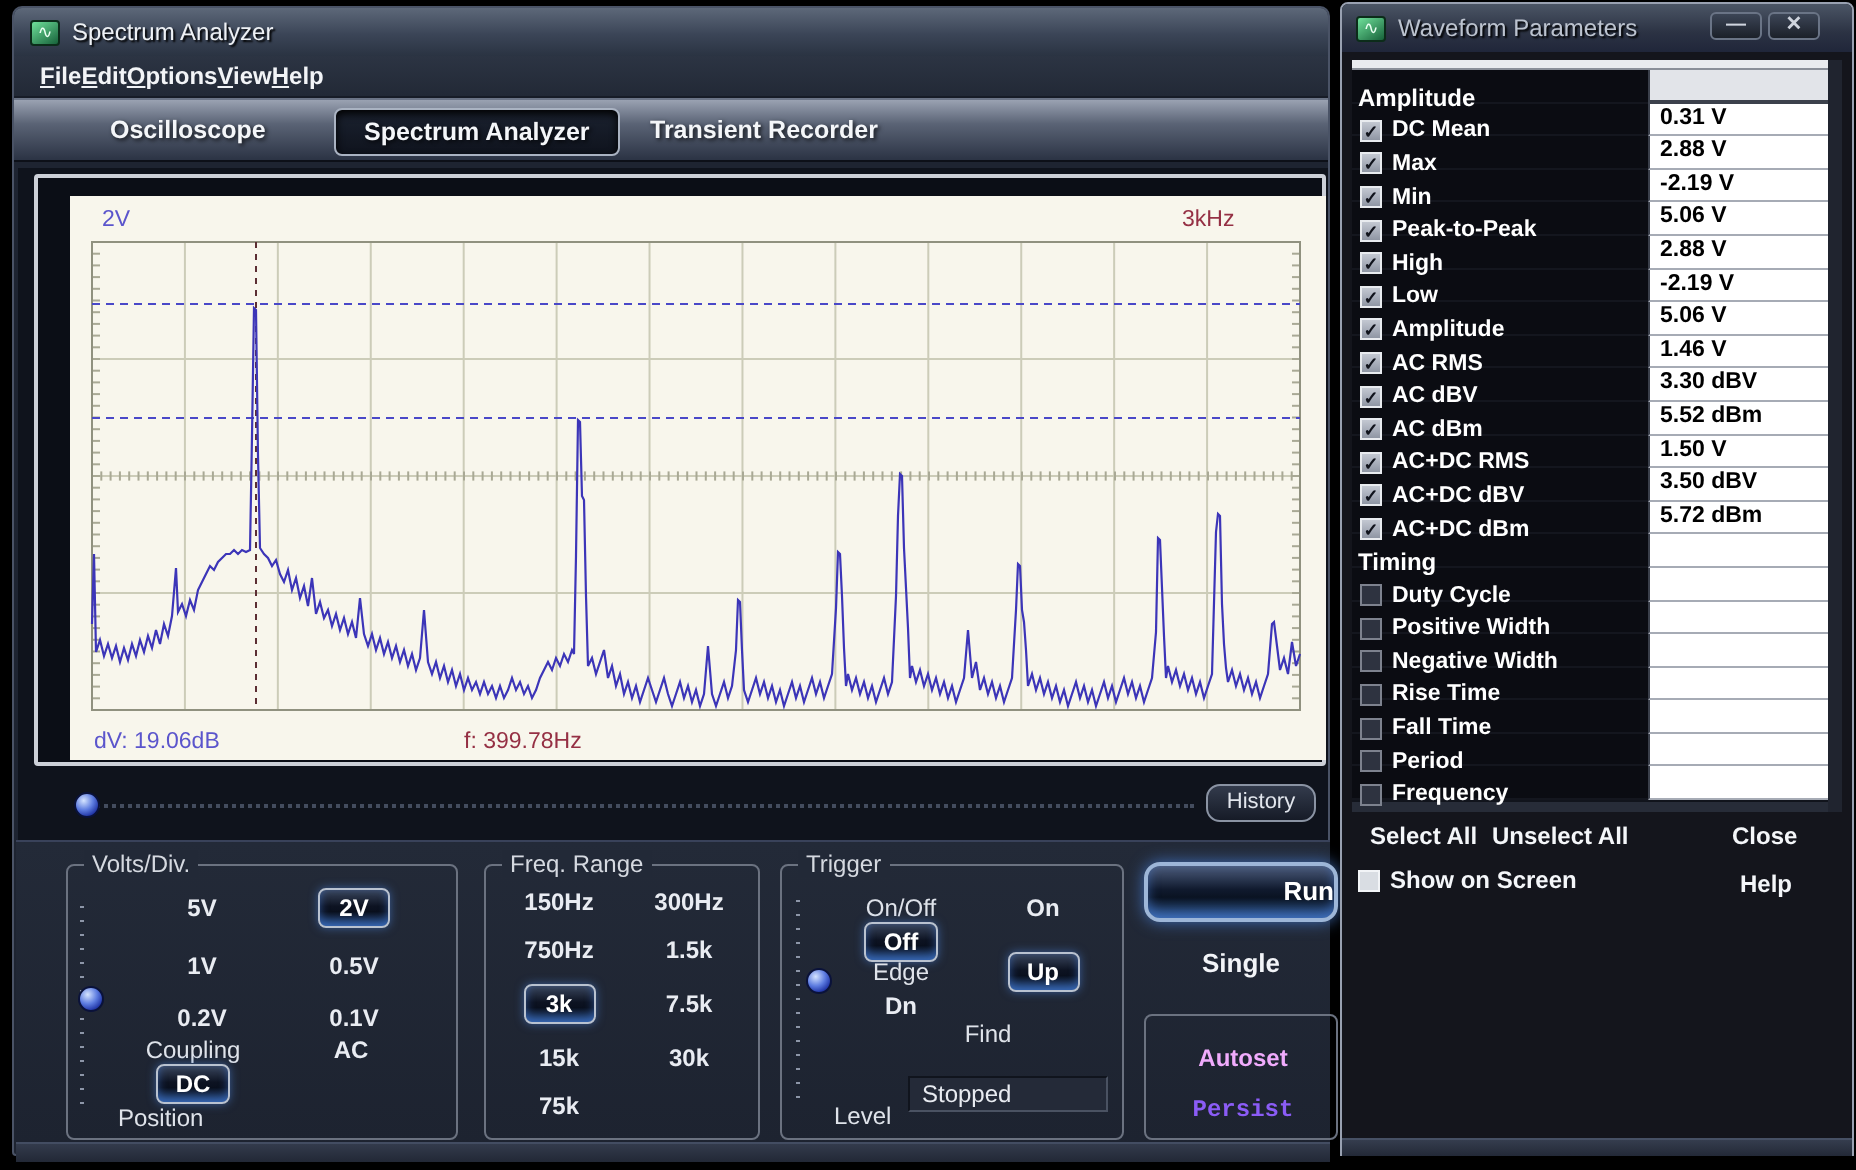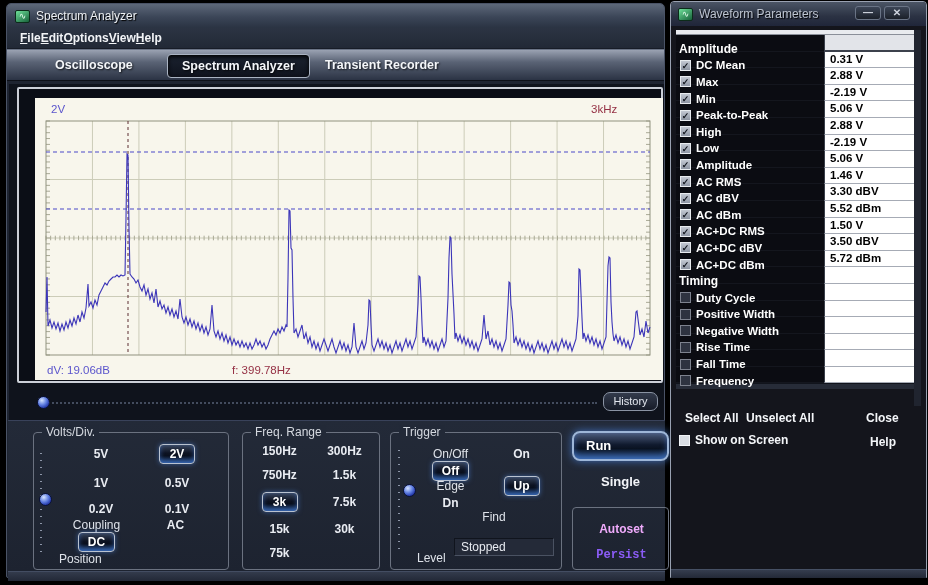--- a/index.html
+++ b/index.html
@@ -60,23 +60,23 @@
   .btngrid { position:absolute; display:grid; grid-template-columns:repeat(2,1fr);
              justify-items:center; align-items:center; }
   .ctl-label { position:absolute; color:#dfe3ea; font-size:12px; white-space:nowrap; }
   .tick-strip { position:absolute; width:2px;
                 background-image:repeating-linear-gradient(180deg,#8d96a8 0 1px,transparent 1px 7px); }
   #stopped-field { position:absolute; left:447px; top:534px; width:100px; height:18px;
                    background:#242a38; border:1px solid #10141d; border-bottom-color:#4a5262;
                    border-right-color:#4a5262; color:#e8ebf1; font-size:12px; padding:1px 0 0 6px; }
   #run-btn { position:absolute; left:565px; top:427px; width:97px; height:30px; border-radius:8px;
              border:2px solid #9db6d8; color:#fff; font-weight:bold; font-size:13px;
-             text-align:left; line-height:26px;
+             text-align:right; line-height:26px;
              background:linear-gradient(180deg,#4c5c7c 0%,#101a2e 45%,#0a1322 60%,#2c5186 100%);
-             box-shadow:0 0 8px #3f6cb4, inset 0 -3px 6px rgba(80,140,240,.5);padding-left:12px; }
+             box-shadow:0 0 8px #3f6cb4, inset 0 -3px 6px rgba(80,140,240,.5); }
   #single-btn { position:absolute; left:565px; top:470px; width:97px; text-align:center;
                 color:#f2f4f8; font-weight:bold; font-size:13px; }
   #autoset-box { left:565px; top:503px; width:97px; height:63px; }
   #autoset-btn { position:absolute; left:0; top:14px; width:97px; text-align:center;
                  color:#f0abfc; font-weight:bold; font-size:12px; }
   #persist-btn { position:absolute; left:0; top:40px; width:97px; text-align:center;
                  color:#8b5cf6; font-weight:bold; font-size:12px;font-family:Liberation Mono, monospace; }
 
   
   #params-win { left:670px; top:1px; width:257px; height:577px; background:#14151c;
@@ -591,20 +591,27 @@
         <div class="prow">
           <div class="pleft">
             <span class="cb unchecked"></span>
             <span class="plabel">Fall Time</span>
           </div>
           <div class="pval"></div>
         </div>
         <div class="prow">
           <div class="pleft">
             <span class="cb unchecked"></span>
+            <span class="plabel">Period</span>
+          </div>
+          <div class="pval"></div>
+        </div>
+        <div class="prow">
+          <div class="pleft">
+            <span class="cb unchecked"></span>
             <span class="plabel">Frequency</span>
           </div>
           <div class="pval"></div>
         </div>
       </div>
     <div id="list-scroll-strip"></div>
   </div>
   <div id="list-vscroll"></div>
 
   <div class="flat-btn" style="left:685px;top:411px;">Select All</div>

